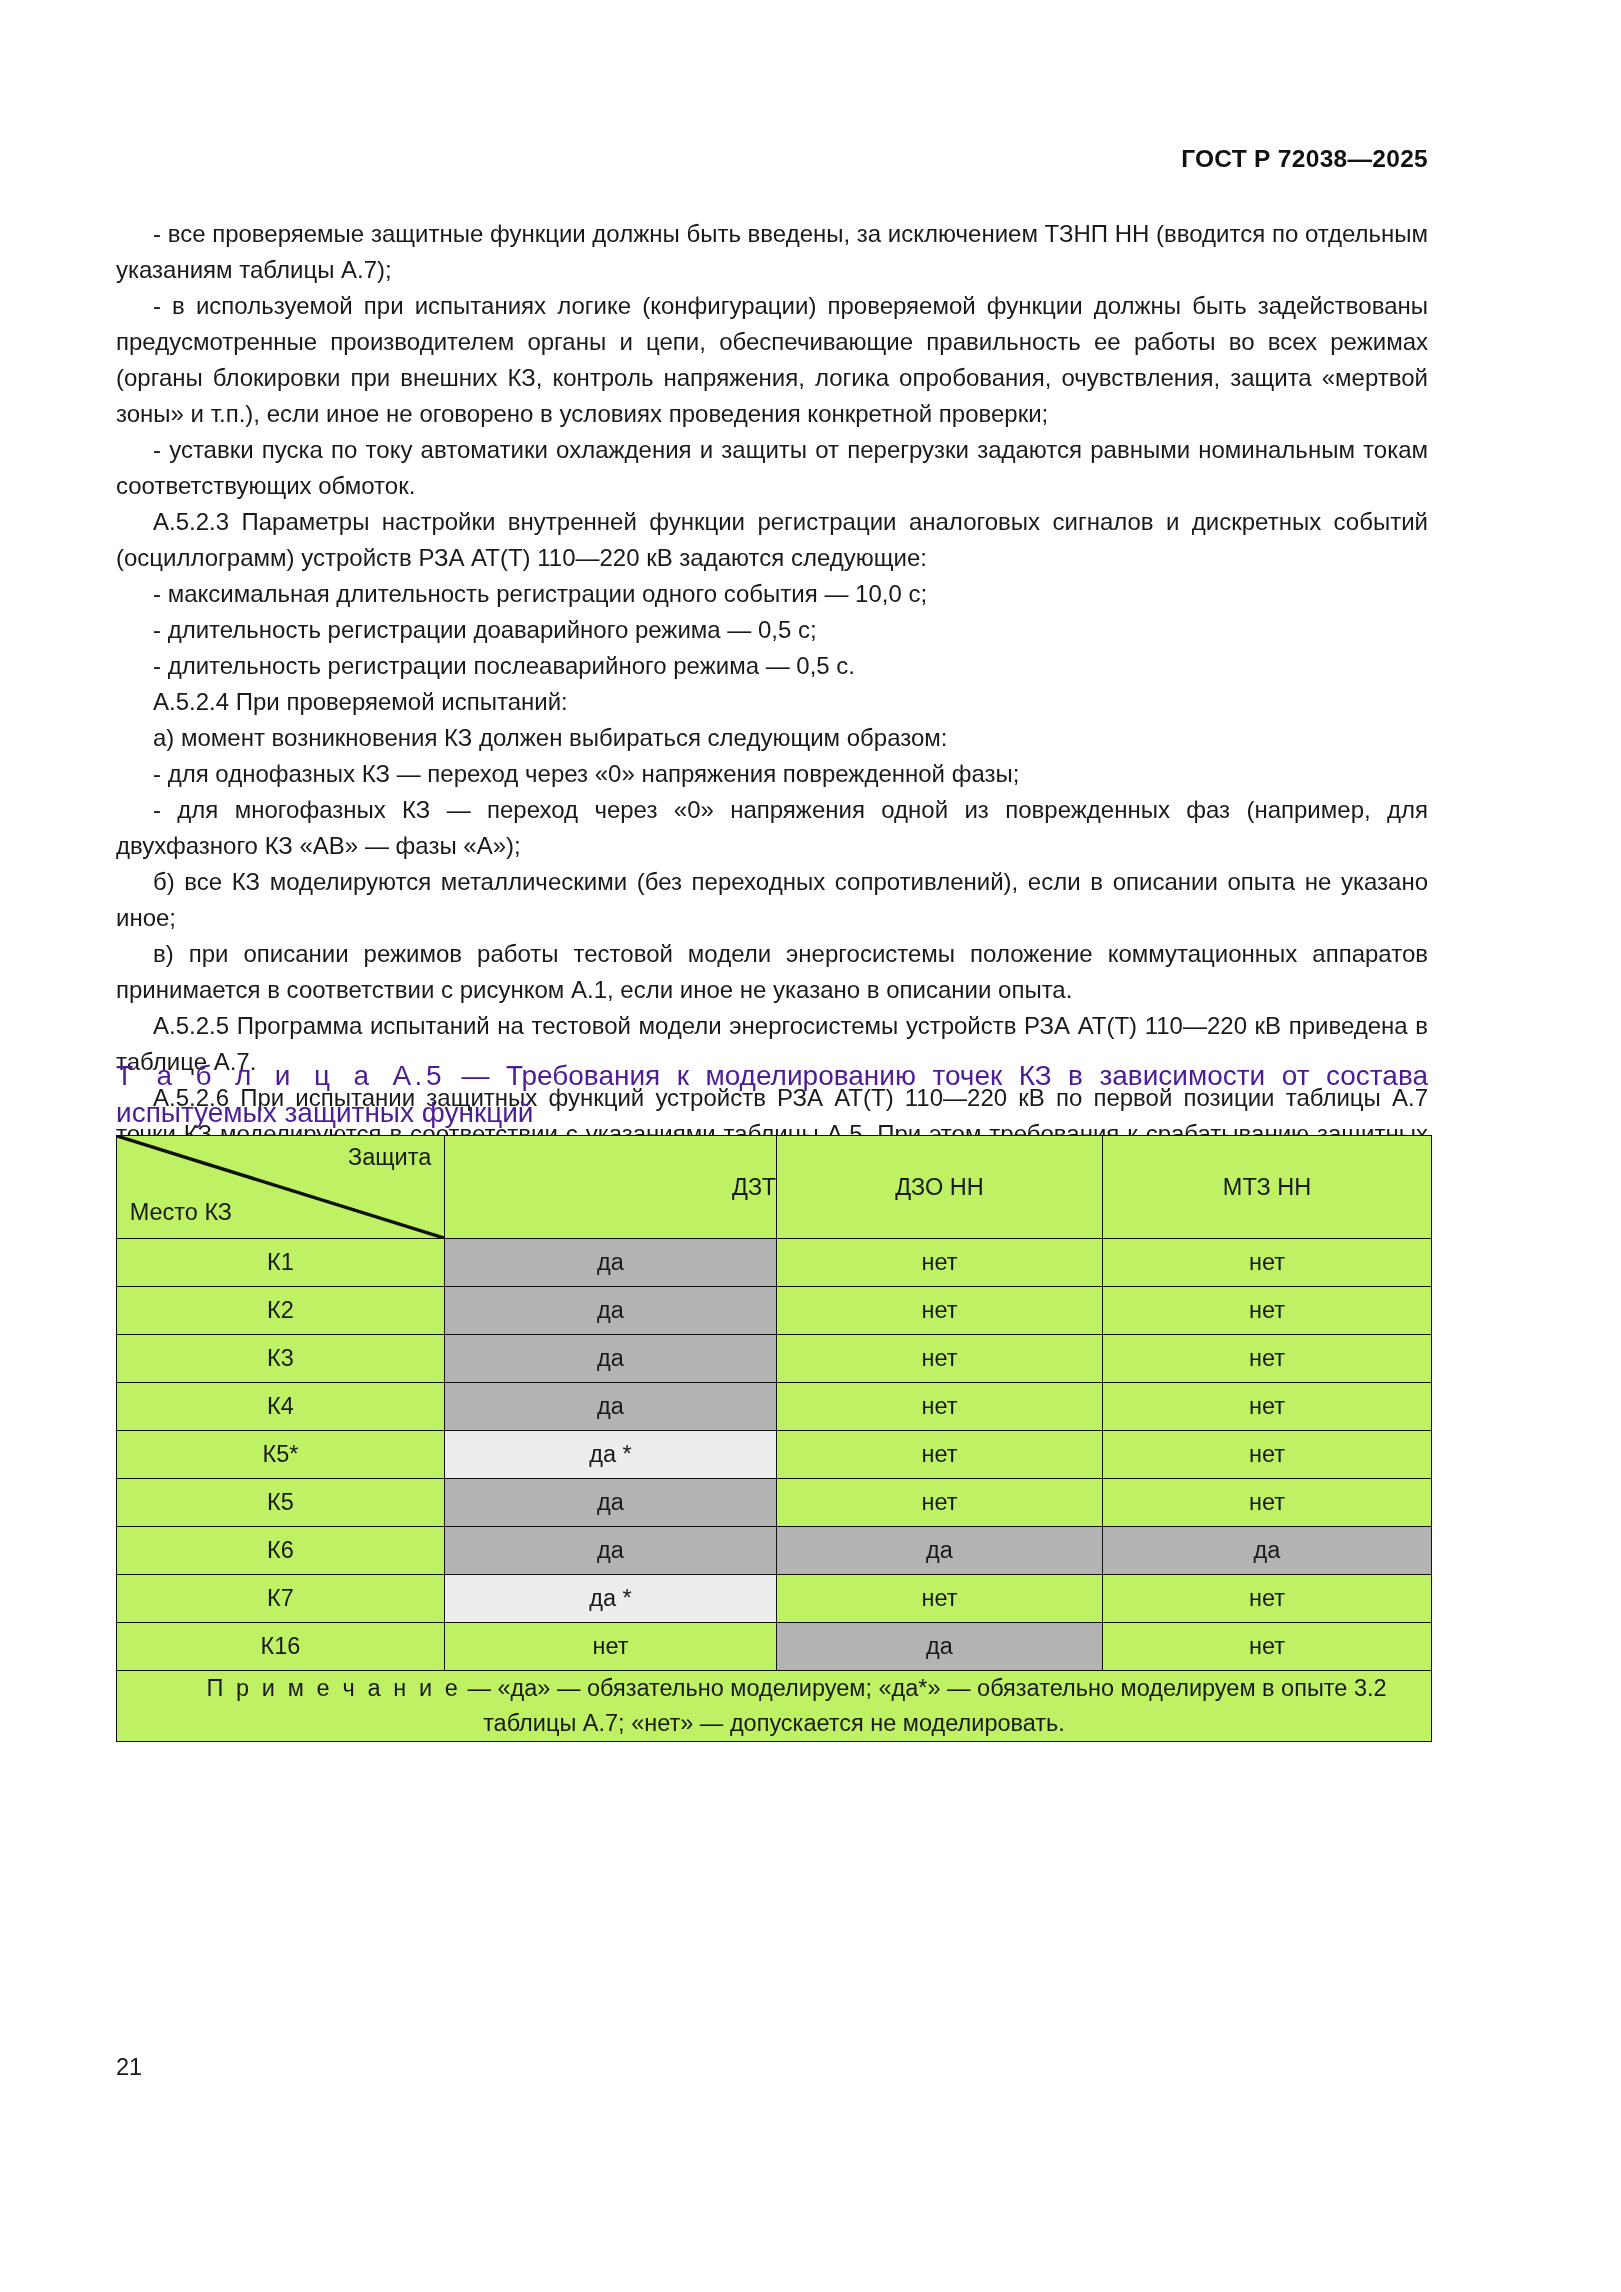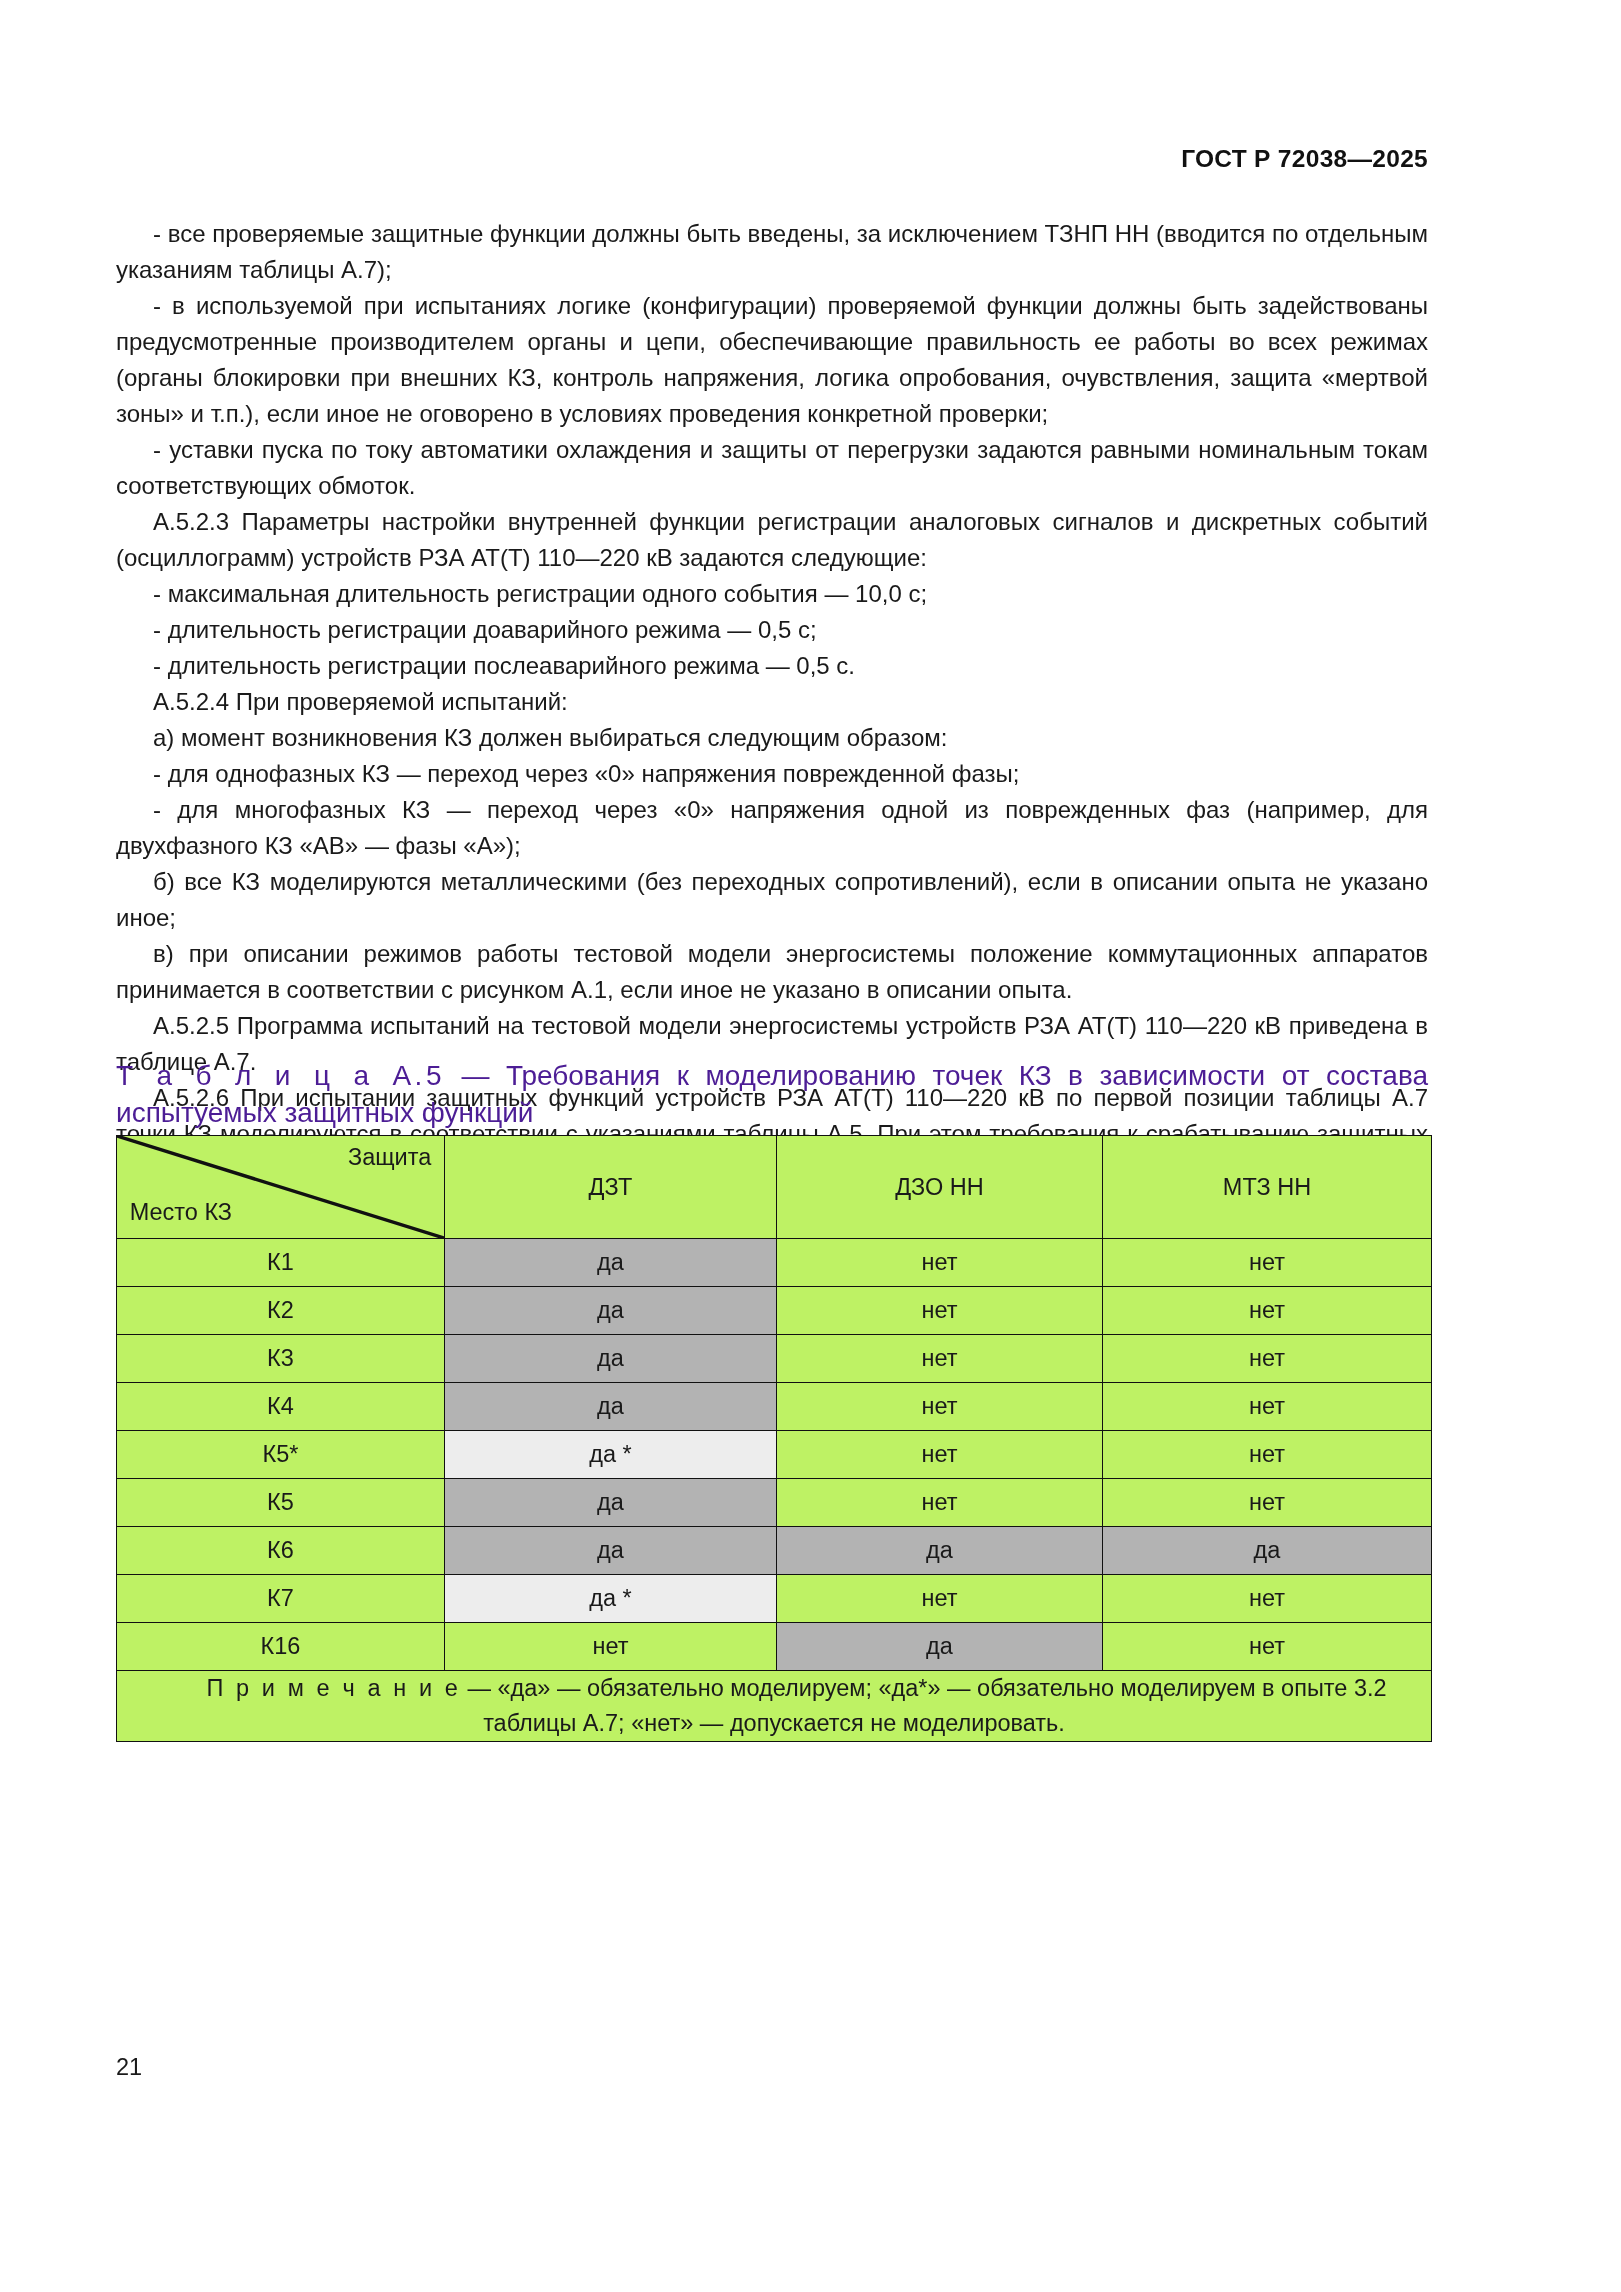--- a/index.html
+++ b/index.html
@@ -192,21 +192,21 @@
       <tbody>
 
         <tr class="hdr">
           <td class="corner" style="width:327px;">
             <svg class="diag" viewBox="0 0 334 104" preserveAspectRatio="none">
               <line x1="0" y1="0" x2="334" y2="104" stroke="#111111" stroke-width="3.4" vector-effect="non-scaling-stroke"></line>
             </svg>
             <span class="lbl-top">Защита</span>
             <span class="lbl-bot">Место КЗ</span>
           </td>
-          <td style="width:331px;">ДЗТ</td>
+          <td style="width:331px;text-align:right;">ДЗТ</td>
           <td style="width:325px;">ДЗО НН</td>
           <td style="width:328px;">МТЗ НН</td>
         </tr>
 
         <tr>
           <td>К1</td>
           <td class="sh-dark">да</td>
           <td>нет</td>
           <td>нет</td>
         </tr>

